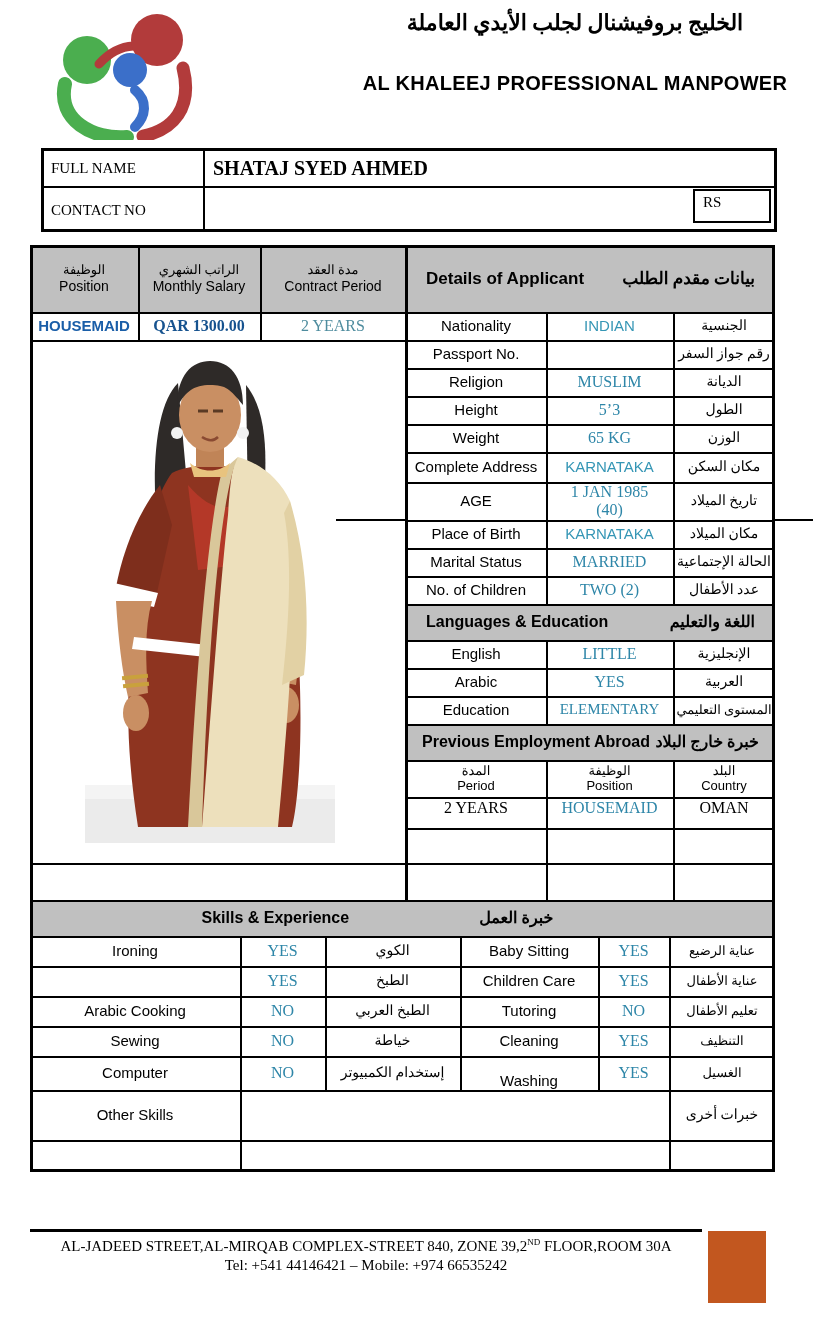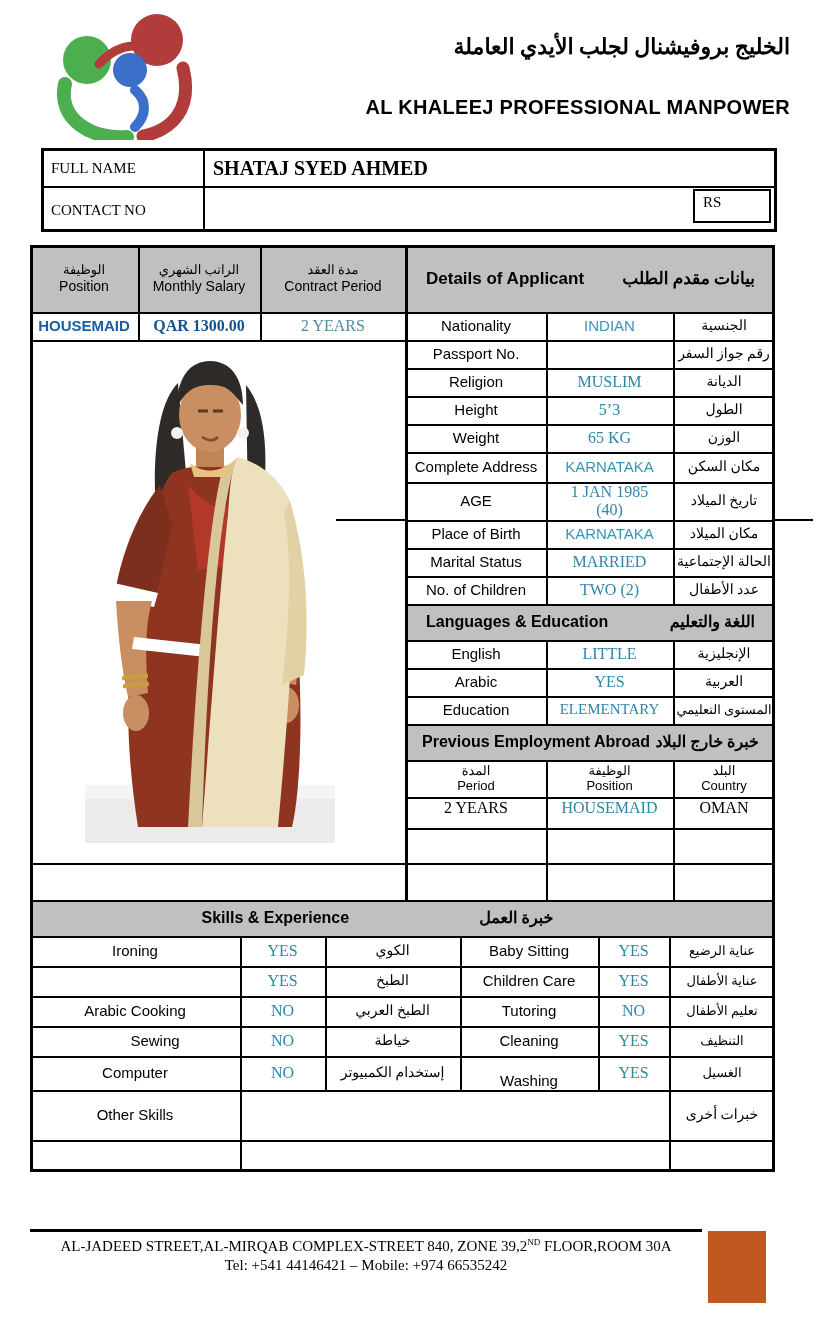--- a/index.html
+++ b/index.html
@@ -33,21 +33,21 @@
   <svg class="c" style="left:35px;top:8px;width:170px;height:132px;" viewBox="0 0 170 132">
     <path d="M 30 76 C 22 112 58 132 92 129" fill="none" stroke="#4BAE4F" stroke-width="14" stroke-linecap="round"></path>
     <circle cx="52" cy="52" r="24" fill="#4BAE4F"></circle>
     <path d="M 148 60 C 158 100 138 122 108 128" fill="none" stroke="#B23B3B" stroke-width="13" stroke-linecap="round"></path>
     <path d="M 64 56 C 86 32 112 34 128 50" fill="none" stroke="#B23B3B" stroke-width="9" stroke-linecap="round"></path>
     <circle cx="122" cy="32" r="26" fill="#B23B3B"></circle>
     <path d="M 100 82 C 113 93 111 108 100 119" fill="none" stroke="#3B6FC9" stroke-width="10" stroke-linecap="round"></path>
     <circle cx="95" cy="62" r="17" fill="#3B6FC9"></circle>
   </svg>
 
-  <div class="c col" style="left:360px;top:56px;width:430px;height:84px;align-items:flex-end;gap:36px;">
+  <div class="c col" style="left:360px;top:32px;width:430px;height:84px;align-items:center;gap:36px;">
     <div class="title-ar">الخليج بروفيشنال لجلب الأيدي العاملة</div>
     <div class="title-en">AL KHALEEJ PROFESSIONAL MANPOWER</div>
     <div class="grad"></div>
   </div>
 
   <div class="ln" style="left:41px;top:148px;width:736px;height:3px;"></div>
   <div class="ln" style="left:41px;top:229px;width:736px;height:3px;"></div>
   <div class="ln" style="left:41px;top:148px;width:3px;height:84px;"></div>
   <div class="ln" style="left:774px;top:148px;width:3px;height:84px;"></div>
   <div class="ln" style="left:41px;top:186px;width:736px;height:2px;"></div>
@@ -277,21 +277,21 @@
   <div class="c z val-serif" style="left:598px;top:966px;width:71px;height:30px;">YES</div>
   <div class="c z ar" style="left:669px;top:966px;width:106px;height:30px;font-size:13px;">عناية الأطفال</div>
 
   <div class="c z lbl" style="left:30px;top:996px;width:210px;height:30px;">Arabic Cooking</div>
   <div class="c z val-serif" style="left:240px;top:996px;width:85px;height:30px;">NO</div>
   <div class="c z ar" style="left:325px;top:996px;width:135px;height:30px;">الطبخ العربي</div>
   <div class="c z lbl" style="left:460px;top:996px;width:138px;height:30px;">Tutoring</div>
   <div class="c z val-serif" style="left:598px;top:996px;width:71px;height:30px;">NO</div>
   <div class="c z ar" style="left:669px;top:996px;width:106px;height:30px;font-size:13px;">تعليم الأطفال</div>
 
-  <div class="c z lbl" style="left:30px;top:1026px;width:210px;height:30px;margin-left:20px;">Sewing</div>
+  <div class="c z lbl" style="left:30px;top:1026px;width:210px;height:30px;">Sewing</div>
   <div class="c z val-serif" style="left:240px;top:1026px;width:85px;height:30px;">NO</div>
   <div class="c z ar" style="left:325px;top:1026px;width:135px;height:30px;">خياطة</div>
   <div class="c z lbl" style="left:460px;top:1026px;width:138px;height:30px;">Cleaning</div>
   <div class="c z val-serif" style="left:598px;top:1026px;width:71px;height:30px;">YES</div>
   <div class="c z ar" style="left:669px;top:1026px;width:106px;height:30px;font-size:13px;">التنظيف</div>
 
   <div class="c z lbl" style="left:30px;top:1056px;width:210px;height:34px;">Computer</div>
   <div class="c z val-serif" style="left:240px;top:1056px;width:85px;height:34px;">NO</div>
   <div class="c z ar" style="left:325px;top:1056px;width:135px;height:34px;">إستخدام الكمبيوتر</div>
   <div class="c z lbl" style="left:460px;top:1056px;width:138px;height:49px;">Washing</div>

